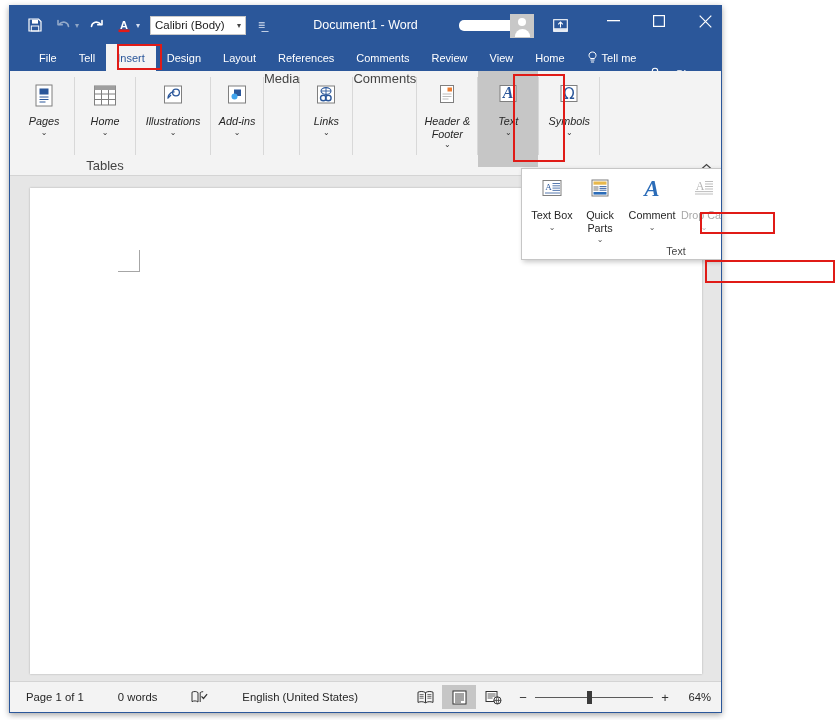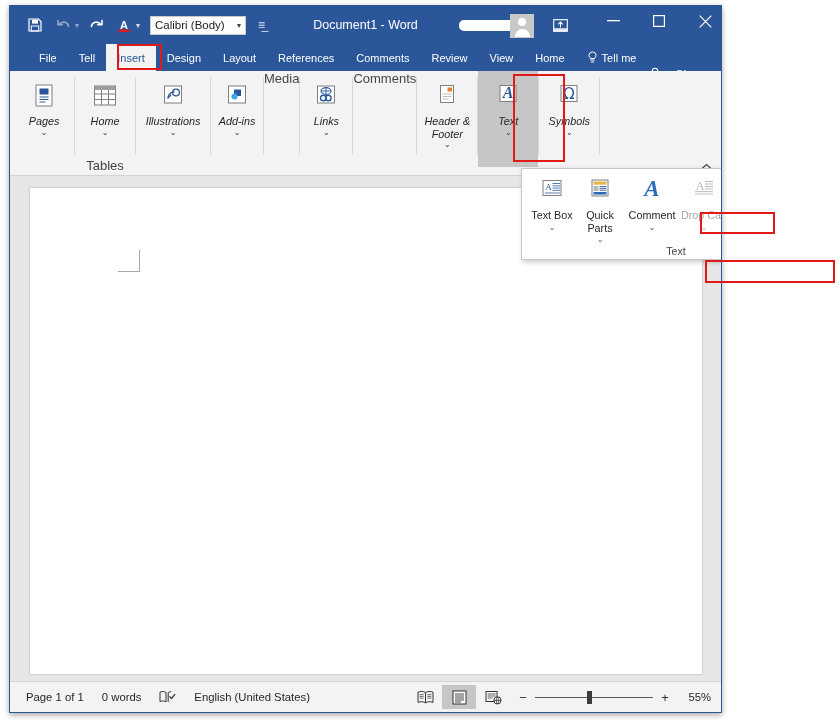--- a/index.html
+++ b/index.html
@@ -117,21 +117,21 @@
   .margin-mark{position:absolute;left:88px;top:62px;width:22px;height:22px;}
   .margin-mark .v{position:absolute;right:0;top:0;width:1px;height:22px;background:#a6a6a6;}
   .margin-mark .h{position:absolute;left:0;bottom:0;height:1px;width:22px;background:#a6a6a6;}
 
   
   .statusbar{
     position:absolute;left:0;right:0;bottom:0;height:30px;background:#f3f3f3;
     border-top:1px solid #d4d4d4;display:flex;align-items:center;
     font-size:11.3px;color:#262626;
   }
-  .sb-left{display:flex;align-items:center;gap:18px;padding-left:16px;}
+  .sb-left{display:flex;align-items:center;gap:34px;padding-left:16px;}
   .sb-right{position:absolute;right:10px;display:flex;align-items:center;}
   .viewbtn{width:34px;height:24px;display:flex;align-items:center;justify-content:center;}
   .viewbtn.on{background:#c6c6c6;}
   .zoomrow{display:flex;align-items:center;gap:7px;margin-left:8px;}
   .slider{position:relative;width:118px;height:14px;display:flex;align-items:center;}
   .slider .track{position:absolute;left:0;right:0;height:1px;background:#5a5a5a;}
   .slider .thumb{position:absolute;left:52px;width:5px;height:13px;background:#3b3b3b;}
   .zoompct{width:34px;text-align:right;font-size:11.3px;}
   .sgn{font-size:13px;color:#333;width:10px;text-align:center;}
 
@@ -486,21 +486,21 @@
         </svg>
       </div>
 
       <div class="zoomrow">
         <span class="sgn">−</span>
         <span class="slider">
           <span class="track"></span>
           <span class="thumb"></span>
         </span>
         <span class="sgn">+</span>
-        <span class="zoompct">55%</span>
+        <span class="zoompct">64%</span>
       </div>
     </div>
   </div>
 
   <div class="textmenu">
     <div class="tm-row">
 
       <div class="tm-big">
         <span class="ico">
           <svg width="30" height="28" viewBox="0 0 30 28">

